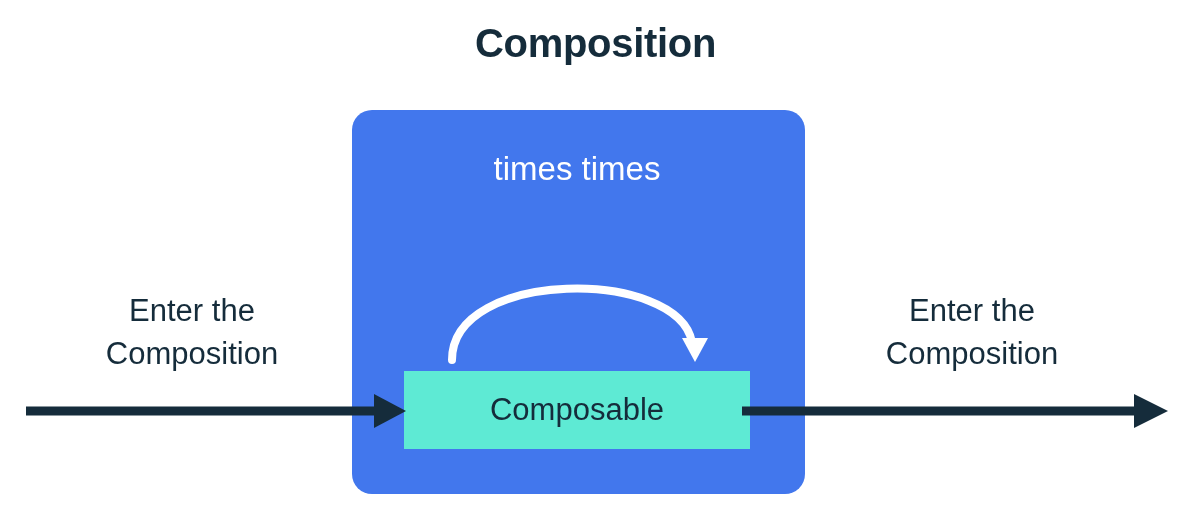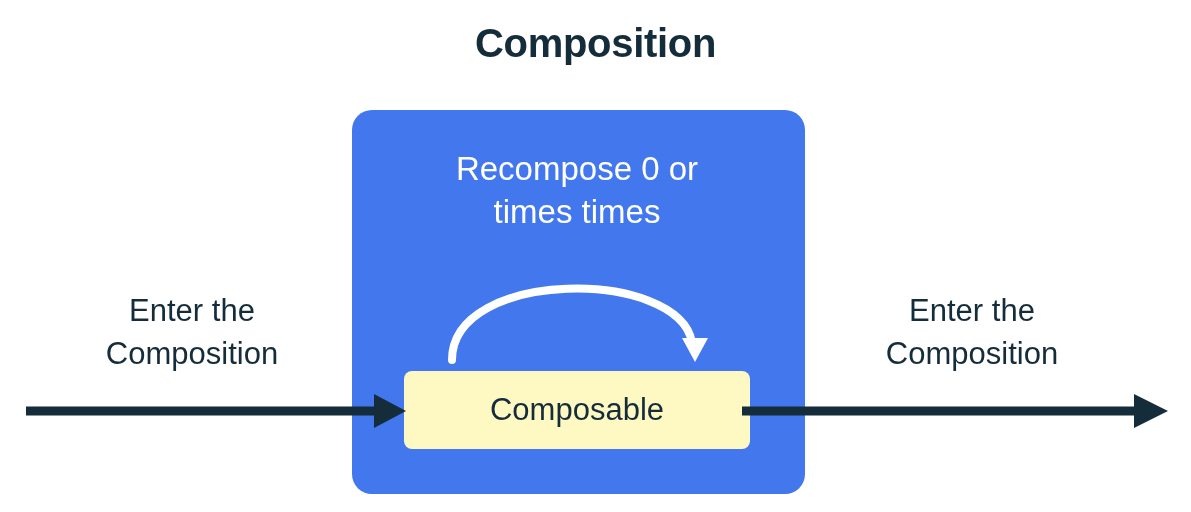--- a/index.html
+++ b/index.html
@@ -65,22 +65,22 @@
     height: 130px;
   }
 
   
   #composable-box {
     position: absolute;
     left: 404px;
     top: 371px;
     width: 346px;
     height: 78px;
-    background: #fef9c3;
-    border-radius: 8px;
+    background: #5eead4;
+    border-radius: 0;
     display: flex;
     align-items: center;
     justify-content: center;
   }
   #composable-label {
     color: #152c3b;
     font-size: 31px;
     line-height: 36px;
   }
 
@@ -123,21 +123,20 @@
 </head>
 <body>
 
 <div id="canvas">
 
   <div id="diagram-title">Composition</div>
 
   <div id="composition-region"></div>
 
   <div id="recompose-label">
-    <span class="ln">Recompose 0 or</span>
     <span class="ln">times times</span>
   </div>
 
   <svg id="recompose-arrow" viewBox="0 0 300 130" xmlns="http://www.w3.org/2000/svg">
     <path d="M 22 120 C 22 28, 248 28, 262 102" fill="none" stroke="#ffffff" stroke-width="8" stroke-linecap="round"></path>
     <polygon points="252,98 278,98 265,122" fill="#ffffff"></polygon>
   </svg>
 
   <div id="composable-box">
     <span id="composable-label">Composable</span>

